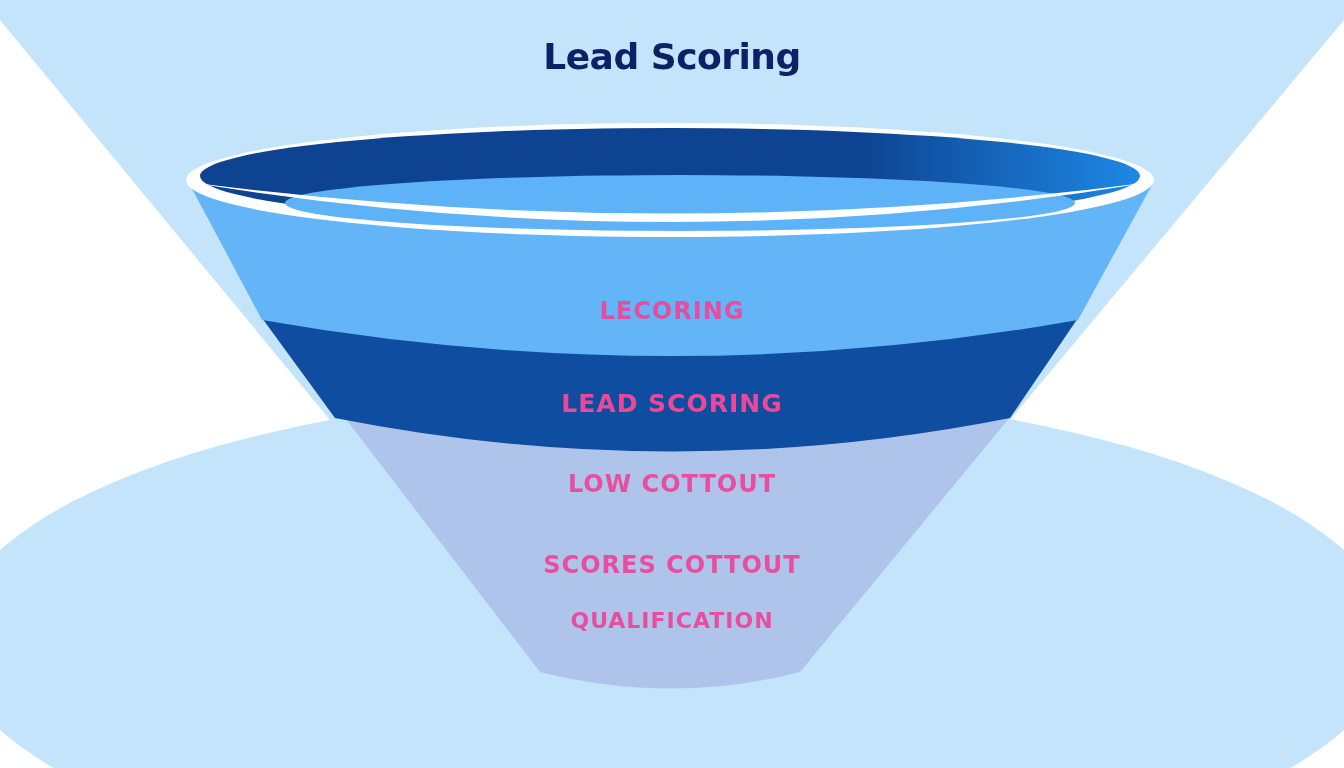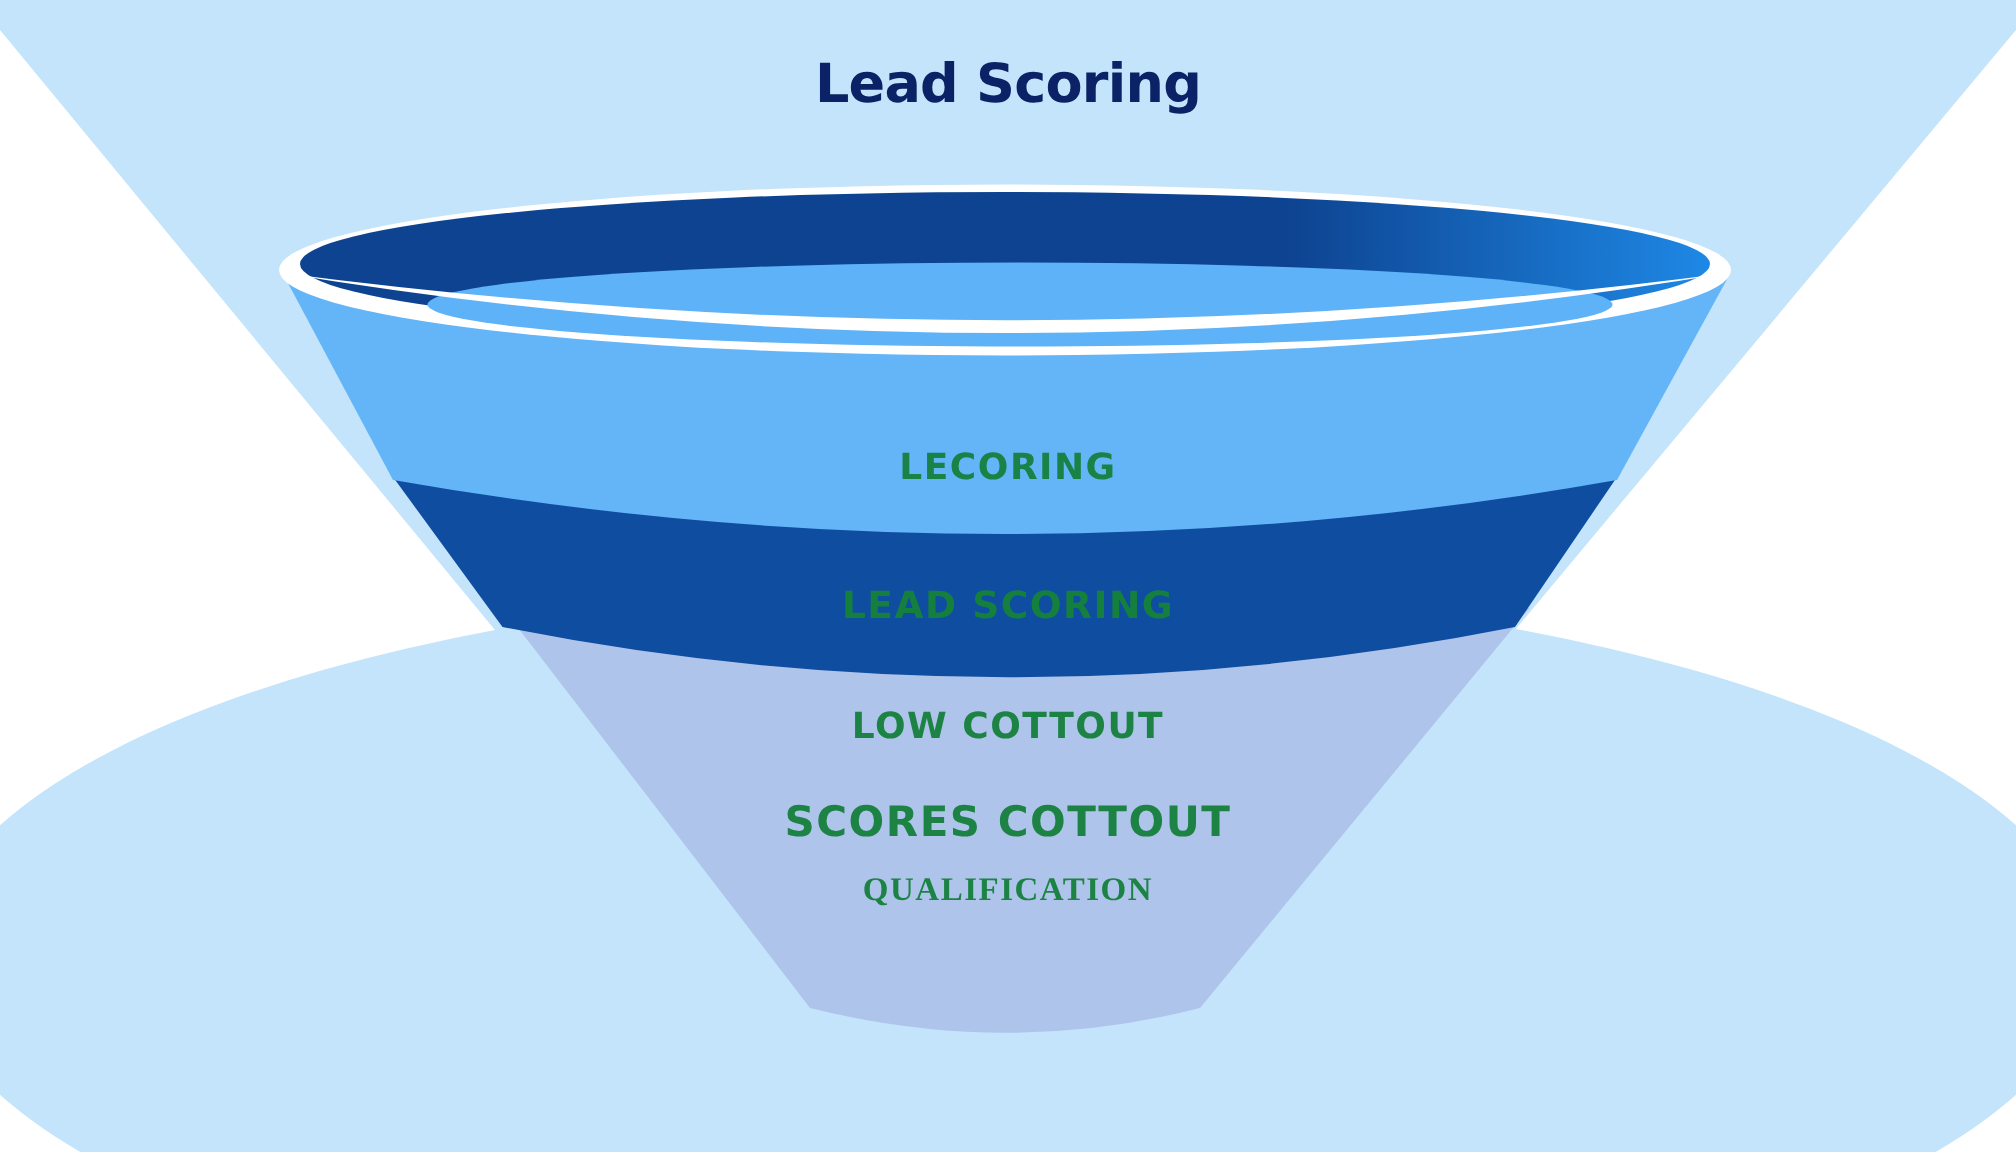--- a/index.html
+++ b/index.html
@@ -11,28 +11,28 @@
   }
   #scene { position: absolute; left: 0; top: 0; width: 1344px; height: 768px; }
   .title {
     position: absolute; left: 0; top: 36px; width: 1344px;
     text-align: center; font-size: 36px; font-weight: bold;
     color: #0B2366; letter-spacing: -0.5px;
     font-family: "DejaVu Sans", "Liberation Sans", sans-serif;
   }
   .label {
     position: absolute; left: 0; width: 1344px; text-align: center;
-    color: #15803d; font-weight: bold; letter-spacing: 1px;
+    color: #ec4899; font-weight: bold; letter-spacing: 1px;
     font-family: "DejaVu Sans", "Liberation Sans", sans-serif;
   }
   .l1 { top: 297px; font-size: 24px; opacity: 0.95; }
   .l2 { top: 389px; font-size: 25px; }
   .l3 { top: 470px; font-size: 24px; opacity: 0.95; }
-  .l4 { top: 531px; font-size: 28px; opacity: 0.95; }
-  .l5 { top: 580px; font-size: 22px; opacity: 0.95; font-family: Liberation Serif, serif; }
+  .l4 { top: 551px; font-size: 24px; opacity: 0.95; }
+  .l5 { top: 608px; font-size: 22px; opacity: 0.95; }
 </style>
 </head>
 <body>
 
 <svg id="scene" width="1344" height="768" viewBox="0 0 1344 768" xmlns="http://www.w3.org/2000/svg">
   <defs>
     <linearGradient id="rimInterior" x1="0" y1="0" x2="1" y2="0">
       <stop offset="0" stop-color="#0D4390"></stop>
       <stop offset="0.7" stop-color="#0D4390"></stop>
       <stop offset="1" stop-color="#1E88E5"></stop>

